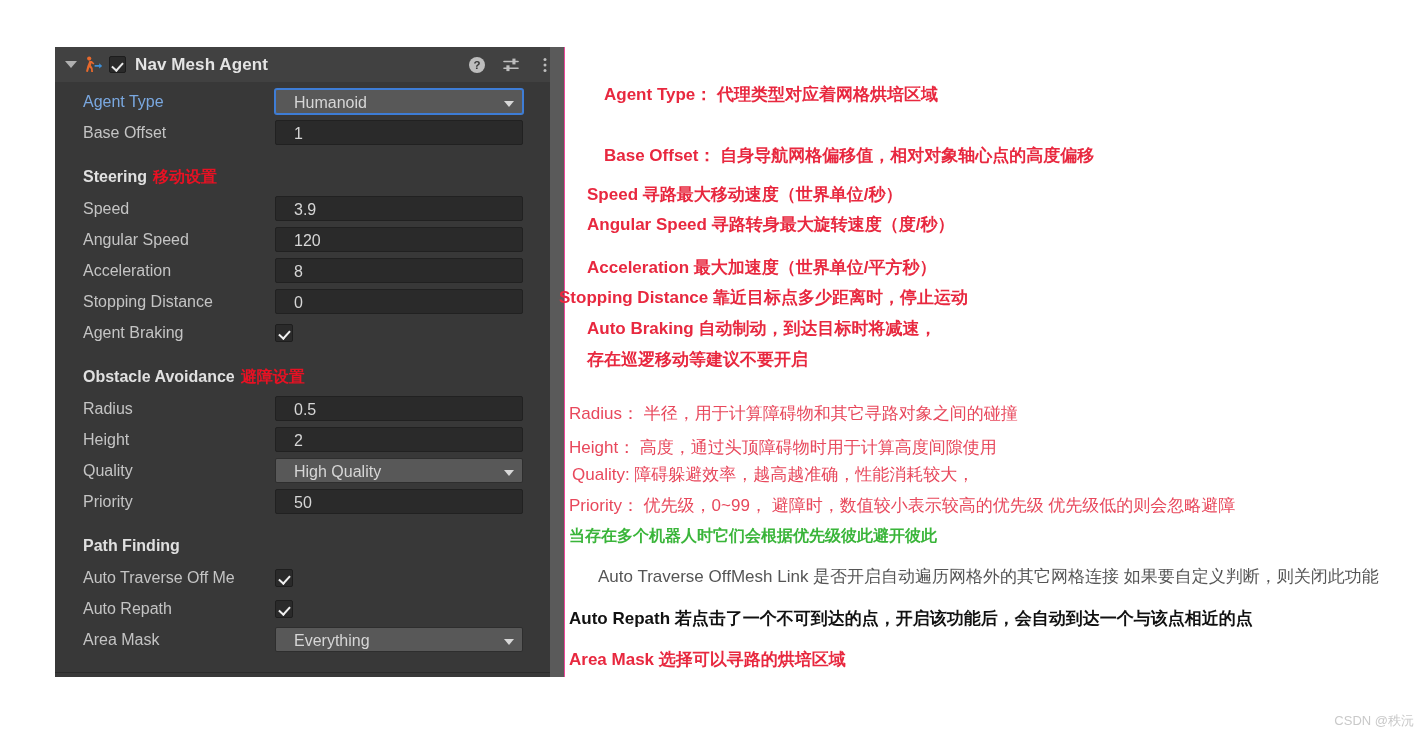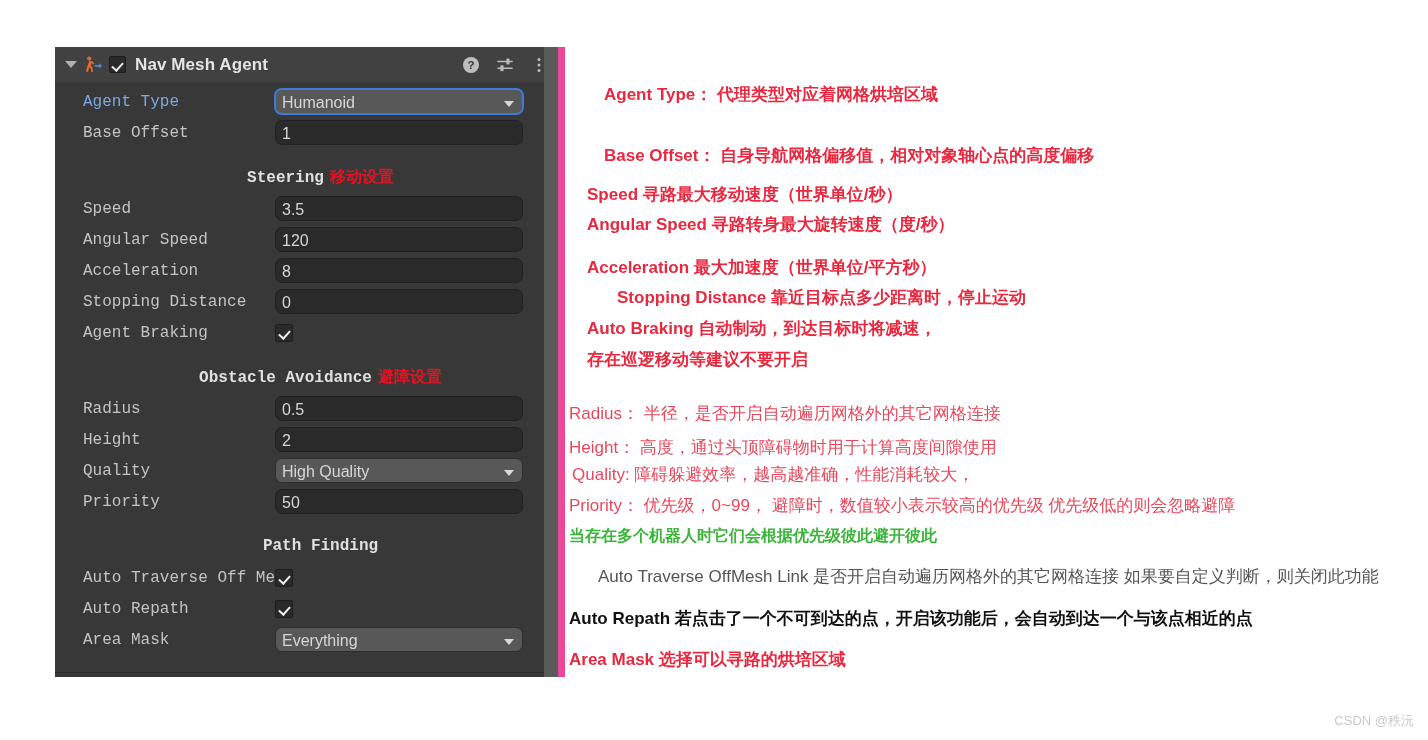--- a/index.html
+++ b/index.html
@@ -17,21 +17,21 @@
 
   
   #inspector {
     position: absolute;
     left: 55px;
     top: 47px;
     width: 510px;
     height: 630px;
     background: #383838;
     box-sizing: border-box;
-    border-right: 7px solid #ec4899;
+    border-right: 1px solid #ec4899;
     overflow: hidden;
   }
   .insp-header {
     height: 35px;
     background: #414141;
     display: flex;
     align-items: center;
     padding: 0 8px 0 8px;
     box-sizing: border-box;
     position: relative;
@@ -105,49 +105,47 @@
     box-sizing: border-box;
     position: relative;
   }
   .row .label {
     width: 192px;
     flex: 0 0 192px;
     color: #c4c4c4;
     font-size: 16px;
     white-space: nowrap;
     overflow: hidden;
-    font-family: Liberation Mono, monospace;
   }
   .row .label.blue { color: #7aa8e0; }
   .row.section .label {
     color: #e0e0e0;
     font-weight: bold;
     width: 100%;
     flex: 1 1 auto;
-    justify-content: center;
   }
   .row.section { height: 32px; }
   .sect-wrap { display: flex; align-items: baseline; gap: 6px; }
   .sect-zh {
     color: #e81123;
     font-weight: bold;
     font-size: 16px;
   }
 
   .field {
     flex: 0 0 auto;
     width: 248px;
     height: 25px;
     background: #2a2a2a;
     border: 1px solid #212121;
-    border-radius: 7px;
+    border-radius: 2px;
     color: #d6d6d6;
     font-size: 16px;
     line-height: 25px;
-    padding: 0 6px;
+    padding: 0 18px;
     box-sizing: border-box;
     white-space: nowrap;
     overflow: hidden;
   }
   .field.popup {
     background: #585858;
     border: 1px solid #2e2e2e;
     position: relative;
     padding-right: 24px;
   }
@@ -278,21 +276,21 @@
       </div>
       <div class="spacer"></div>
       <div class="row section">
         <span class="label sect-wrap">
           <span>Steering</span>
           <span class="sect-zh">移动设置</span>
         </span>
       </div>
       <div class="row">
         <span class="label">Speed</span>
-        <div class="field"><span>3.5</span></div>
+        <div class="field"><span>3.9</span></div>
       </div>
       <div class="row">
         <span class="label">Angular Speed</span>
         <div class="field"><span>120</span></div>
       </div>
       <div class="row">
         <span class="label">Acceleration</span>
         <div class="field"><span>8</span></div>
       </div>
       <div class="row">
@@ -349,24 +347,24 @@
   <div class="bottom-rule"></div>
   <div class="scrollbar"></div>
 </div>
 
 <div id="annotation-layer">
     <div class="ann red-bold" style="left: 604px; top: 83px; text-align: center;">Agent Type： 代理类型对应着网格烘培区域</div>
     <div class="ann red-bold" style="left: 604px; top: 126px; margin-top: 18px;">Base Offset： 自身导航网格偏移值，相对对象轴心点的高度偏移</div>
     <div class="ann red-bold" style="left: 587px; top: 183px;">Speed 寻路最大移动速度（世界单位/秒）</div>
     <div class="ann red-bold" style="left: 587px; top: 213px;">Angular Speed 寻路转身最大旋转速度（度/秒）</div>
     <div class="ann red-bold" style="left: 587px; top: 256px;">Acceleration 最大加速度（世界单位/平方秒）</div>
-    <div class="ann red-bold" style="left: 617px; top: 286px;">Stopping Distance 靠近目标点多少距离时，停止运动</div>
+    <div class="ann red-bold" style="left: 559px; top: 286px;">Stopping Distance 靠近目标点多少距离时，停止运动</div>
     <div class="ann red-bold" style="left: 587px; top: 317px;">Auto Braking 自动制动，到达目标时将减速，</div>
     <div class="ann red-bold" style="left: 587px; top: 348px;">存在巡逻移动等建议不要开启</div>
-    <div class="ann pink" style="left: 569px; top: 402px;">Radius： 半径，是否开启自动遍历网格外的其它网格连接</div>
+    <div class="ann pink" style="left: 569px; top: 402px;">Radius： 半径，用于计算障碍物和其它寻路对象之间的碰撞</div>
     <div class="ann pink" style="left: 569px; top: 436px;">Height： 高度，通过头顶障碍物时用于计算高度间隙使用</div>
     <div class="ann pink" style="left: 572px; top: 463px;">Quality:  障碍躲避效率，越高越准确，性能消耗较大，</div>
     <div class="ann pink" style="left: 569px; top: 494px;">Priority： 优先级，0~99， 避障时，数值较小表示较高的优先级 优先级低的则会忽略避障</div>
     <div class="ann green" style="left: 569px; top: 526px;">当存在多个机器人时它们会根据优先级彼此避开彼此</div>
     <div class="ann grey" style="left: 598px; top: 565px;">Auto Traverse OffMesh Link 是否开启自动遍历网格外的其它网格连接 如果要自定义判断，则关闭此功能</div>
     <div class="ann black" style="left: 569px; top: 607px;">Auto Repath 若点击了一个不可到达的点，开启该功能后，会自动到达一个与该点相近的点</div>
     <div class="ann red-bold" style="left: 569px; top: 648px;">Area Mask 选择可以寻路的烘培区域</div>
   </div>
 
 <div class="watermark">CSDN @秩沅</div>

